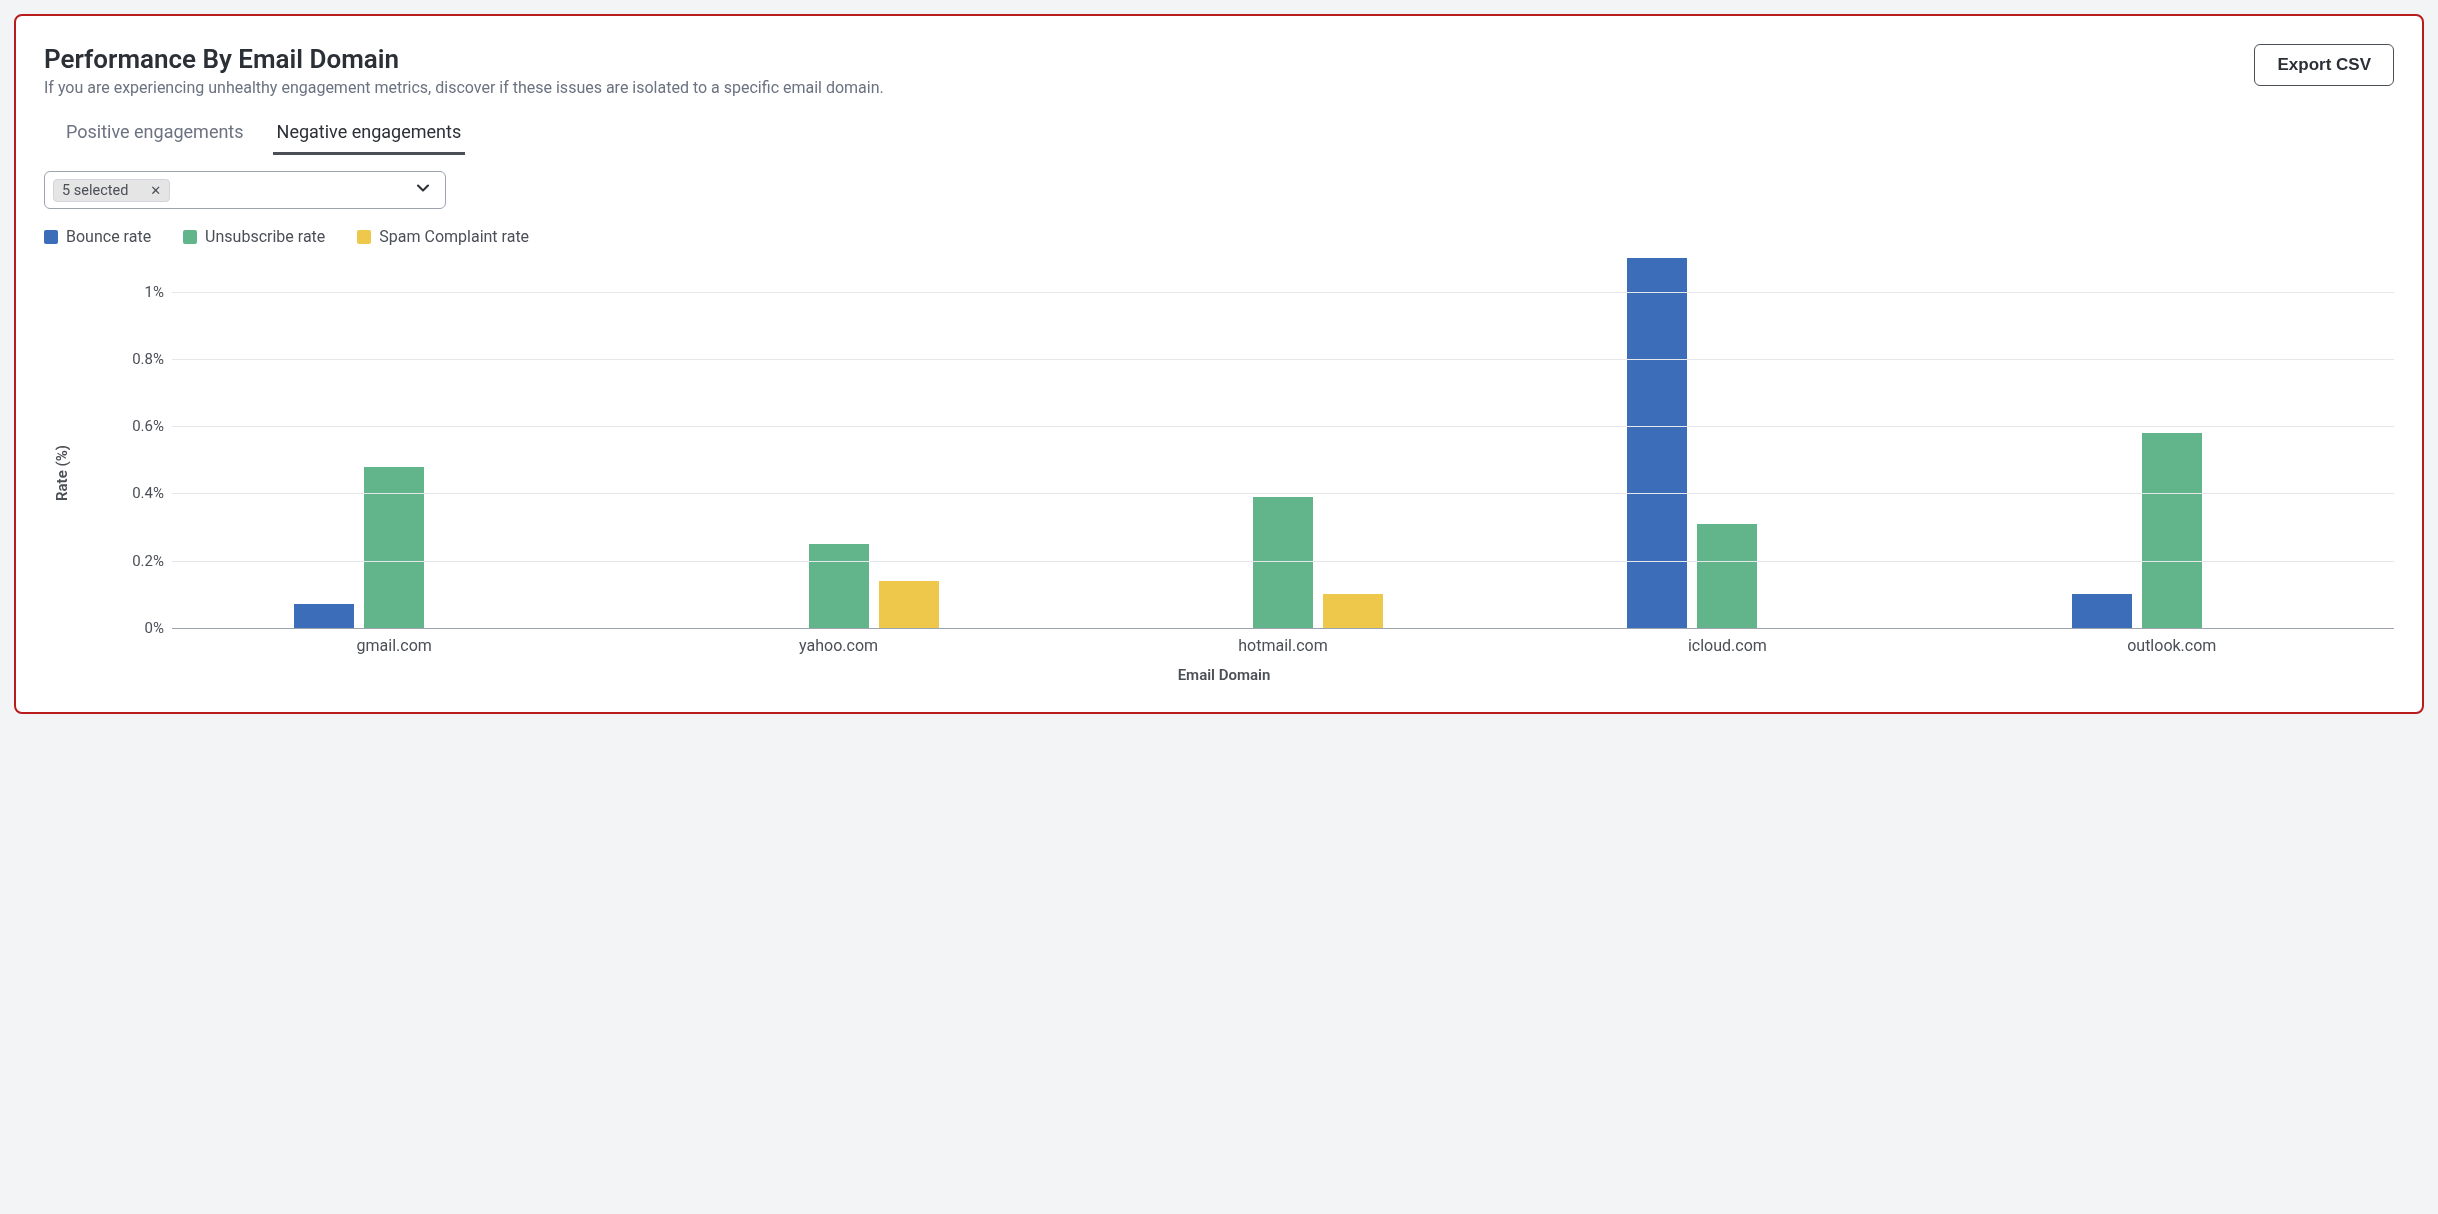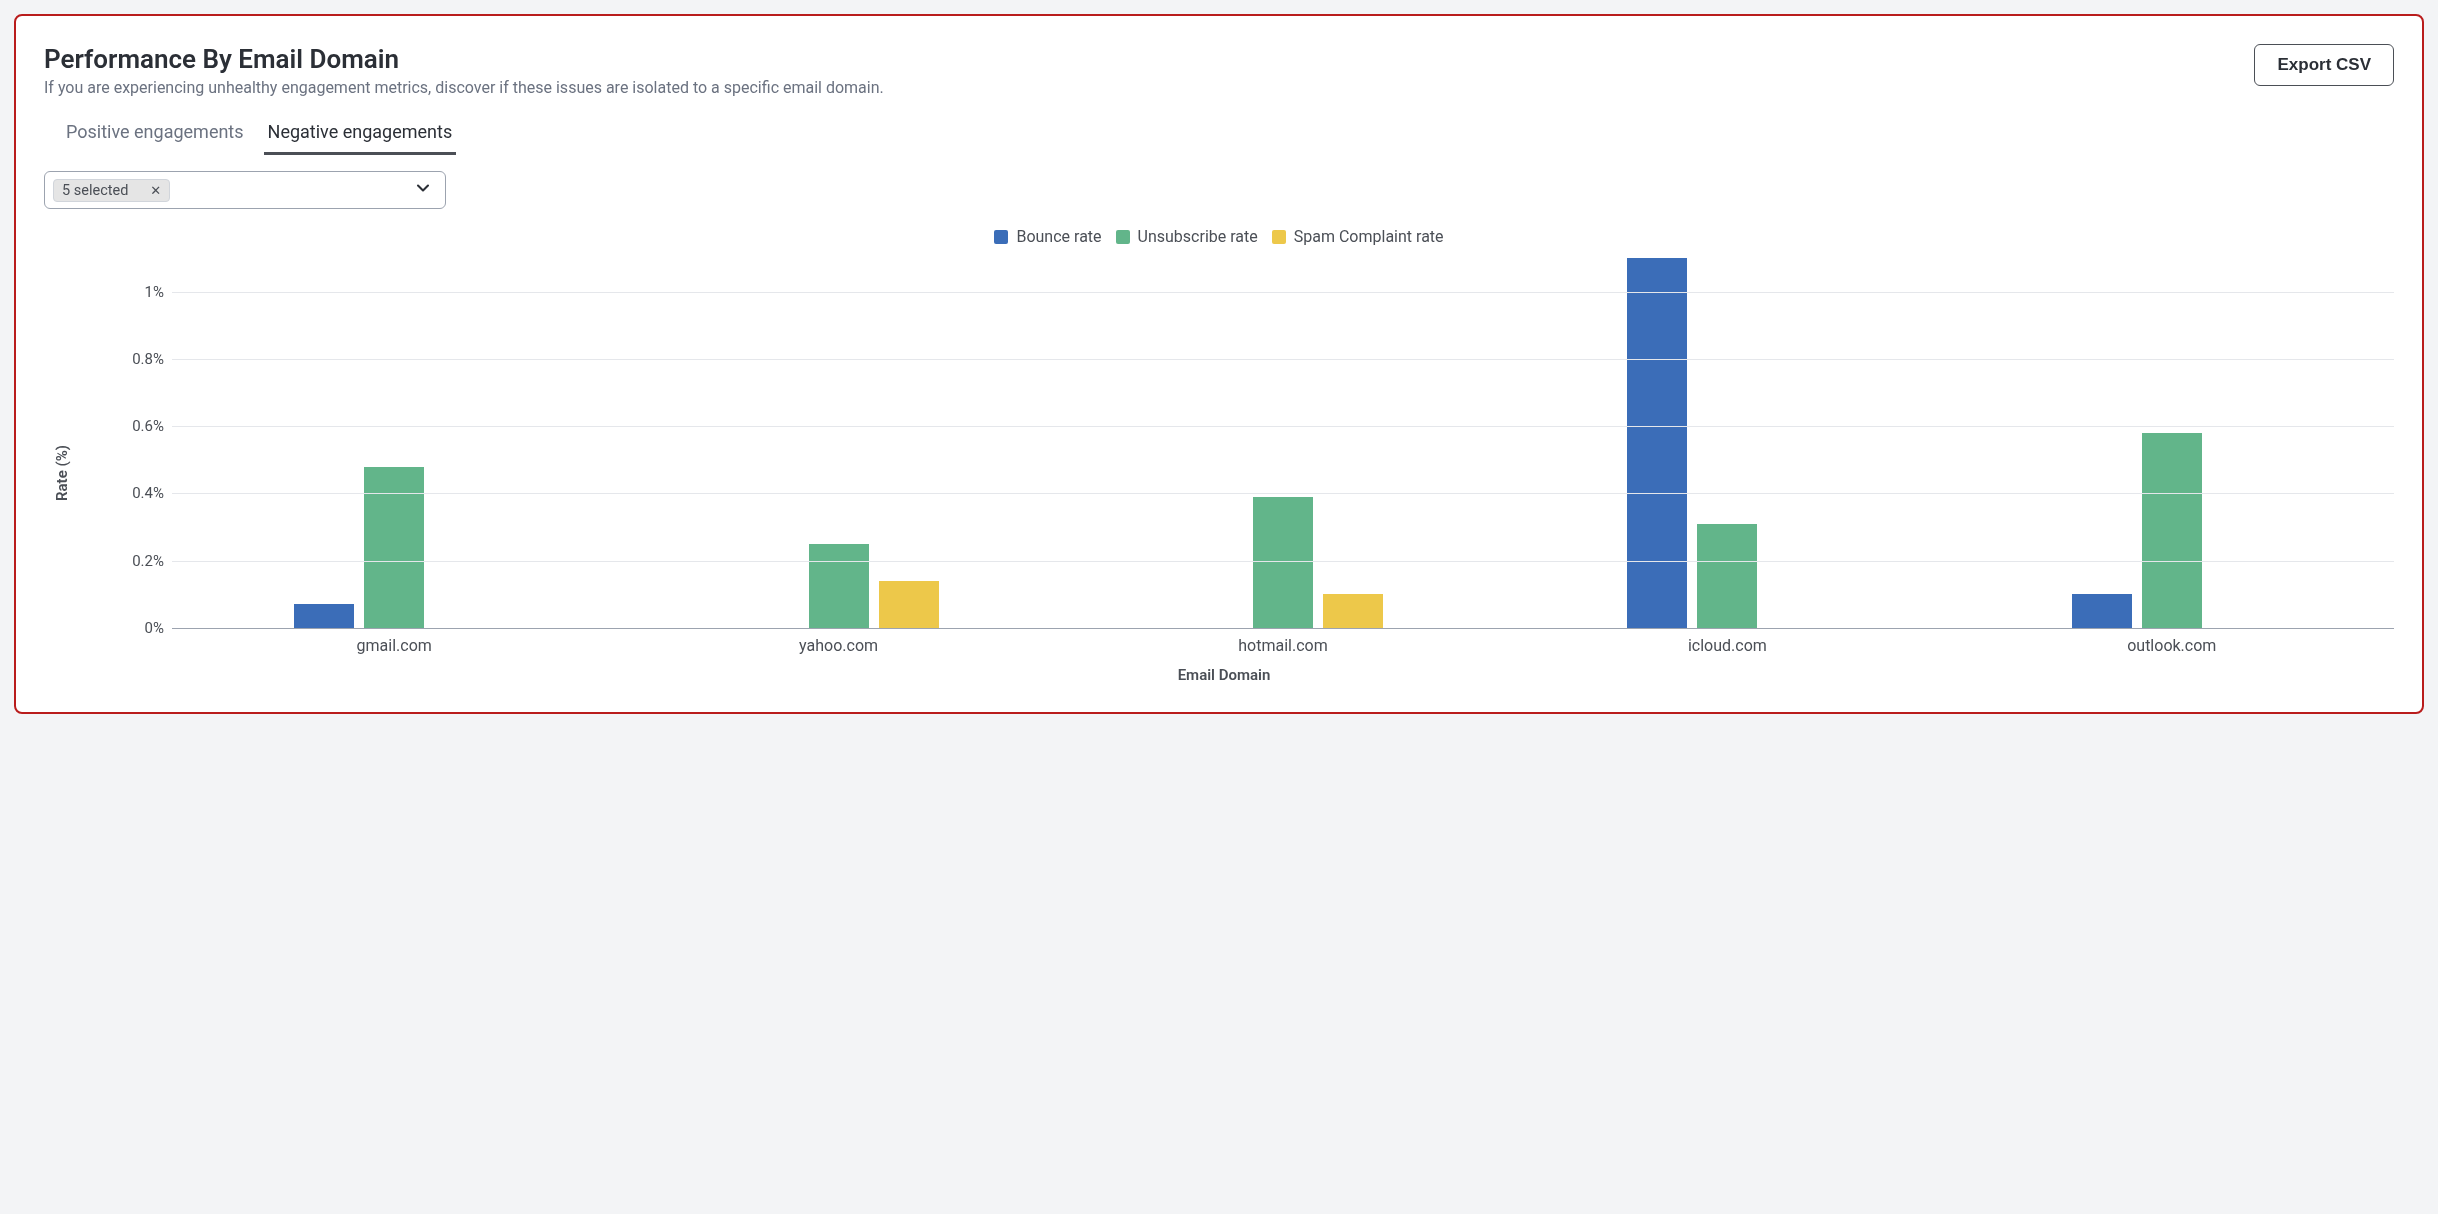--- a/index.html
+++ b/index.html
@@ -38,21 +38,21 @@
     background: #fff;
     padding: 10px 22px;
     font-size: 17px;
     font-weight: 600;
     color: #2b2f36;
     border-radius: 6px;
     cursor: pointer;
   }
   .tabs {
     display: flex;
-    gap: 16px;
+    gap: 25px;
     margin-bottom: 16px;
     margin-left: 18px;
     align-items: center;
   }
   .tab {
     font-size: 18px;
     color: #6b7280;
     padding: 6px 4px 10px 4px;
     cursor: pointer;
     border-bottom: 3px solid transparent;
@@ -85,26 +85,25 @@
   }
   .chip .x {
     font-size: 13px;
     color: #4b4f56;
   }
   .chevron svg {
     width: 20px; height: 20px;
   }
   .legend {
     display: flex;
-    gap: 14px;
+    gap: 32px;
     align-items: center;
     margin-bottom: 12px;
     font-size: 16px;
     color: #4b4f56;
-    justify-content: center;
   }
   .legend-item {
     display: flex;
     align-items: center;
     gap: 8px;
   }
   .swatch {
     width: 14px; height: 14px;
     border-radius: 2px;
   }

